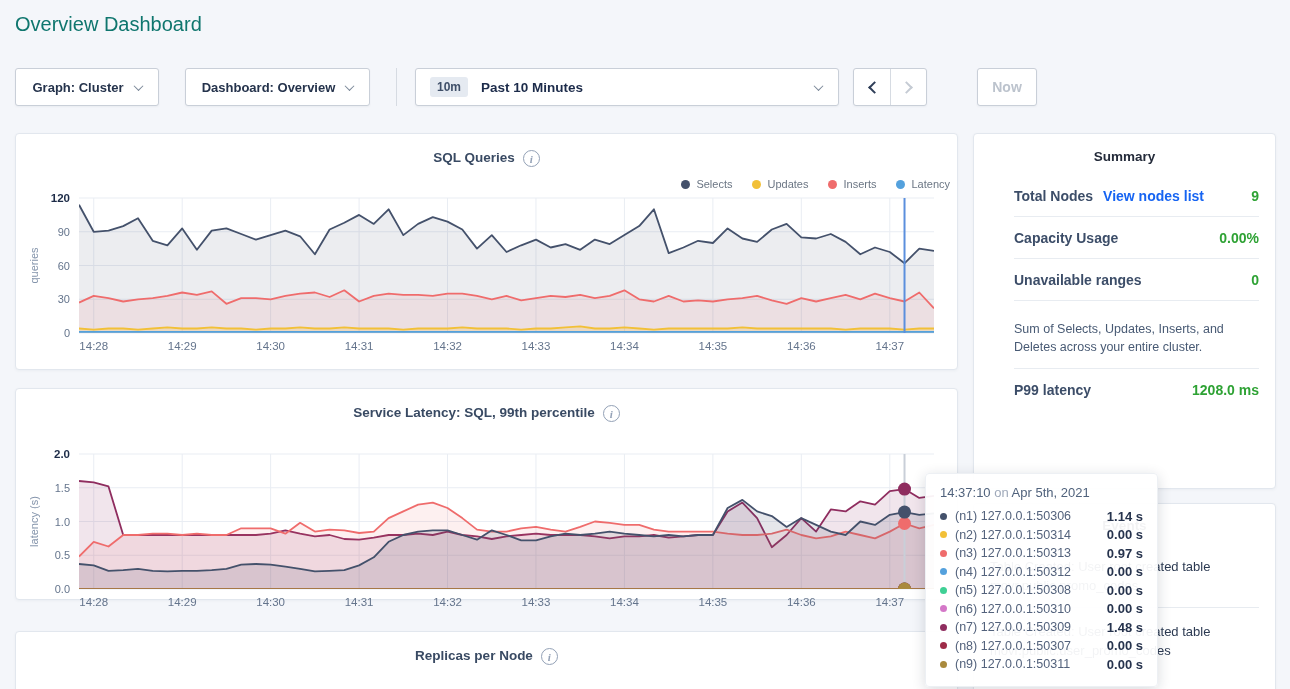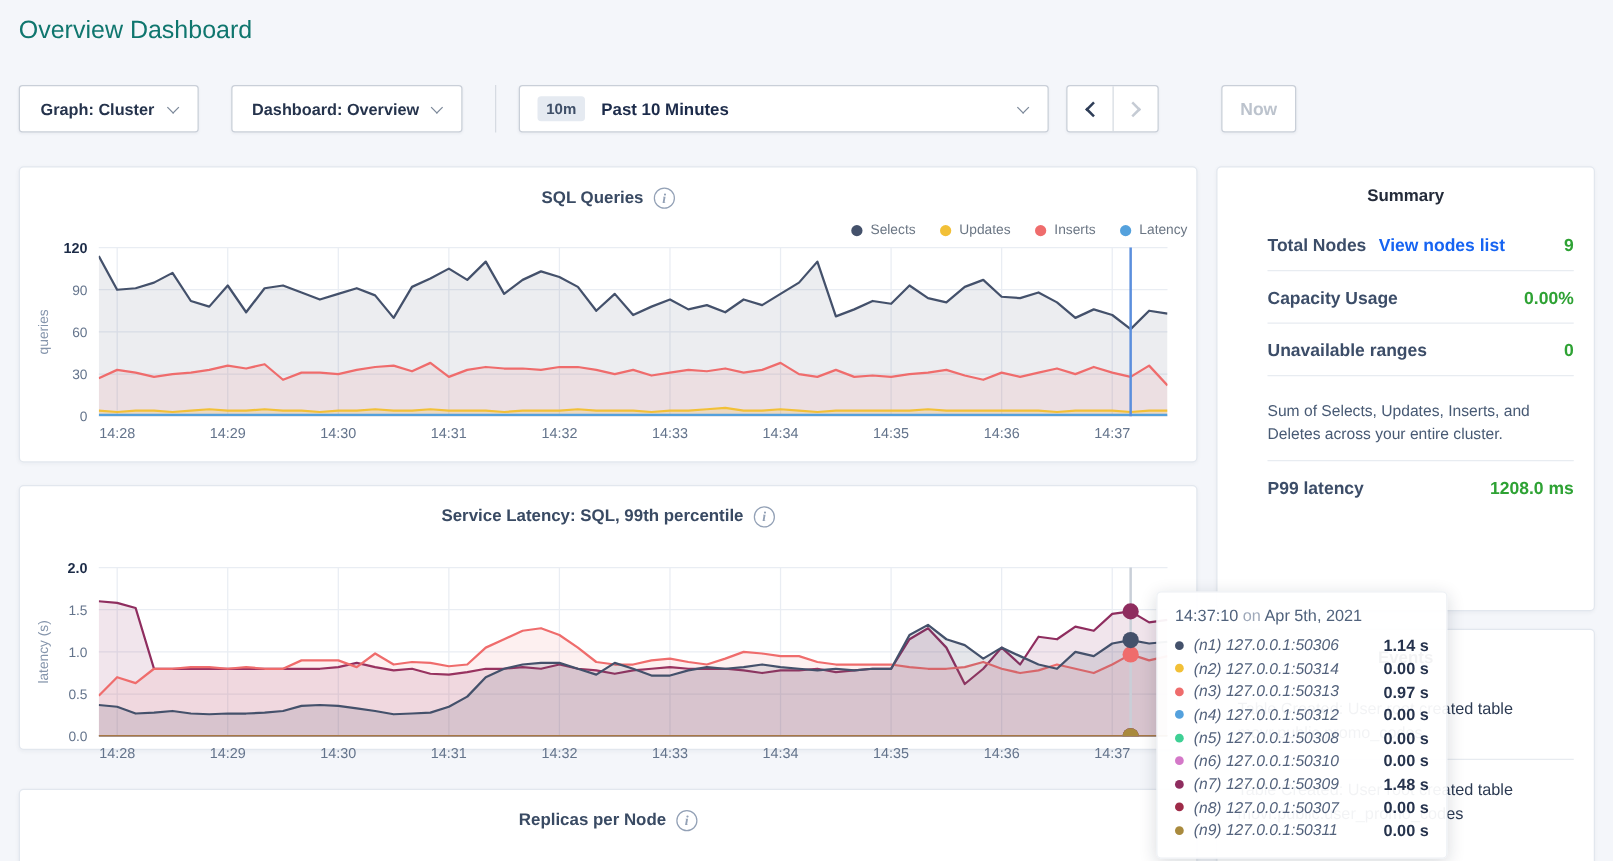--- a/index.html
+++ b/index.html
@@ -76,21 +76,21 @@
   
   .tooltip {
     position:absolute; left:925px; top:473px; width:233px; z-index:20;
     background:rgba(255,255,255,.94); border:1px solid #edf0f4; border-radius:4px;
     box-shadow:0 3px 14px rgba(20,30,50,.16); padding:11px 14px 12px;
   }
   .tt-head { font-size:13px; color:#50627c; margin-bottom:7px; }
   .tt-on { color:#9fa9ba; }
   .tt-row { display:flex; align-items:center; gap:8px; height:18.5px; }
   .tt-dot { width:7px; height:7px; border-radius:50%; flex:none; }
-  .tt-label { font-size:12.5px; color:#53627c; white-space:nowrap;font-style:italic; }
+  .tt-label { font-size:12.5px; color:#53627c; white-space:nowrap; }
   .tt-value { margin-left:auto; font-size:13px; font-weight:bold; color:#26334d; white-space:nowrap; }
 </style>
 </head>
 <body>
 
 <h1 class="page-title">Overview Dashboard</h1>
 
 <div class="toolbar">
   <div class="tb-btn" style="left:0;width:144px;">
     <span>Graph: Cluster</span>

